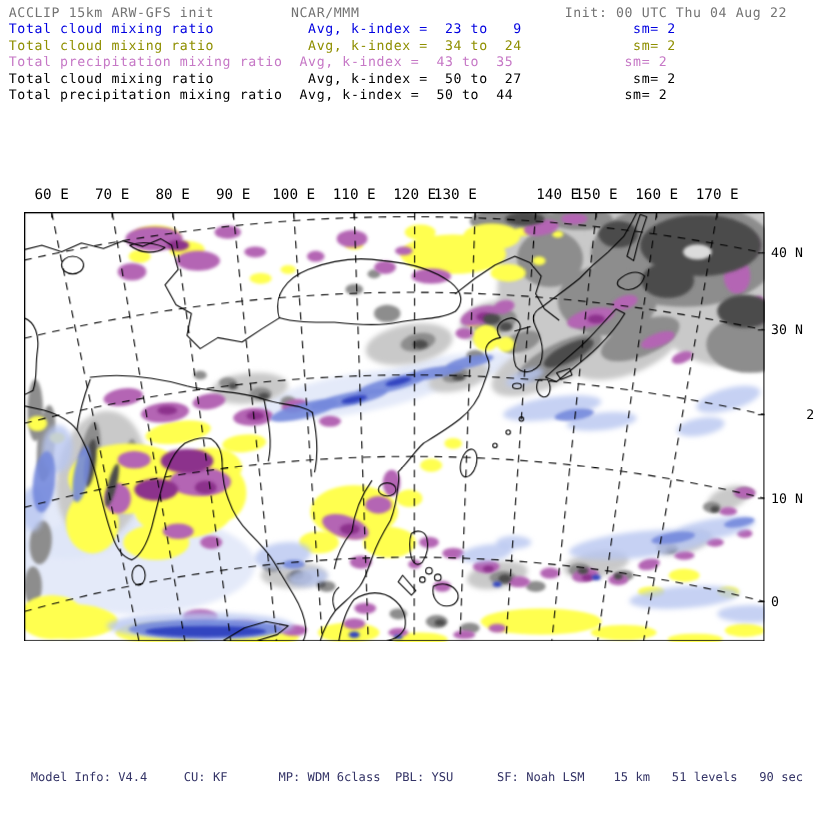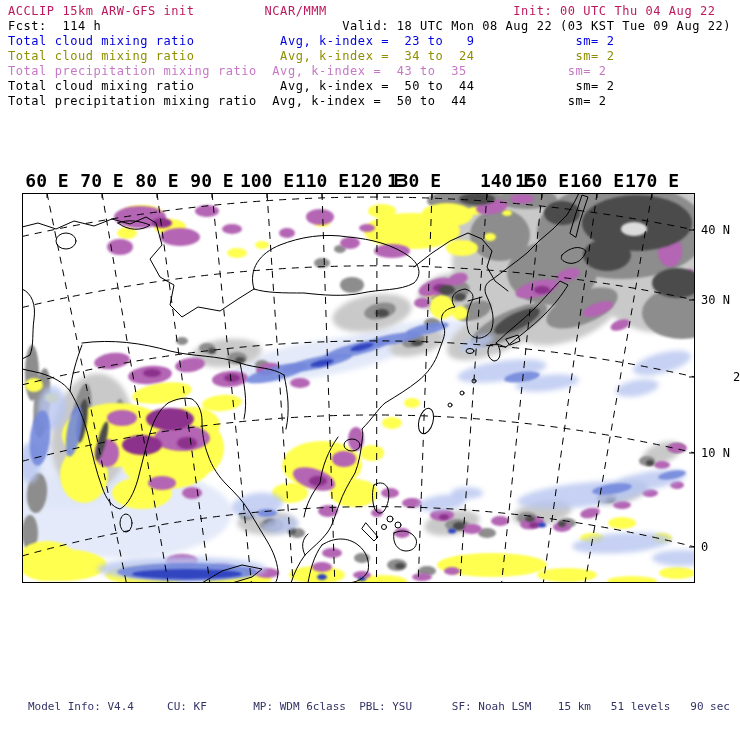--- a/index.html
+++ b/index.html
@@ -1,21 +1,21 @@
 <!DOCTYPE html>
 <html style="--footer-navy: #333366; --field-yellow: #ffff4f; --field-purple: #b465b4; --field-purple-dark: #8c308c; --field-gray-light: #c9c9c9; --field-gray-mid: #8d8d8d; --field-gray-dark: #4c4c4c; --field-gray-eye: #dcdcdc; --field-blue-strong: #3244c0; --field-blue-mid: #7488dc; --field-blue-light: #b8c6f0; --field-blue-wash: #dfe6f8;"><head>
 <meta charset="utf-8">
 <style>
   html,body{margin:0;padding:0;background:#ffffff;}
   .page{position:relative;width:740px;height:740px;background:#ffffff;overflow:hidden;
         font-family:"DejaVu Sans Mono","Liberation Mono",monospace;}
   .hdr{position:absolute;left:8px;top:4px;}
   .hdr-row{white-space:pre;font-size:12px;line-height:15px;letter-spacing:0.55px;}
   .lonlab{position:absolute;top:170px;left:0;width:740px;height:16px;}
-  .lonlab span{position:absolute;transform:translateX(-50%);font-size:18px;color:#000;white-space:pre;font-weight:bold;}
+  .lonlab span{position:absolute;transform:translateX(-50%);font-size:13px;color:#000;white-space:pre;}
   .latlab span{position:absolute;left:701px;transform:translateY(-50%);font-size:12px;color:#000;white-space:pre;}
   .mapwrap{position:absolute;left:22px;top:193px;width:673px;height:390px;}
   .ftr{position:absolute;left:28px;top:700px;}
   .ftr-row{white-space:pre;font-size:11px;line-height:14px;color:var(--footer-navy,#333366);}
   svg{display:block;}
   .g-gl ellipse{fill:var(--field-gray-light);}
   .g-gm ellipse{fill:var(--field-gray-mid);}
   .g-gd ellipse{fill:var(--field-gray-dark);}
   .g-ge ellipse{fill:var(--field-gray-eye);}
   .g-y ellipse{fill:var(--field-yellow);}
@@ -28,26 +28,25 @@
   .coast path,.coast ellipse{fill:none;stroke:#000;stroke-width:1;stroke-linejoin:round;stroke-linecap:round;}
   .grat line,.grat path{fill:none;stroke:#000;stroke-width:1;stroke-dasharray:7 6;}
   .ticks line{stroke:#000;stroke-width:1;}
 </style>
 </head>
 <body>
 
 <div class="page">
 
   <div class="hdr" id="header-block">
-      <div class="hdr-row" style="color: #be185d;">ACCLIP 15km ARW-GFS init         NCAR/MMM                        Init: 00 UTC Thu 04 Aug 22</div>
-      <div class="hdr-row" style="color: rgb(0, 0, 0);">Fcst:  114 h                               Valid: 18 UTC Mon 08 Aug 22 (03 KST Tue 09 Aug 22)</div>
+      <div class="hdr-row" style="color: #737373;">ACCLIP 15km ARW-GFS init         NCAR/MMM                        Init: 00 UTC Thu 04 Aug 22</div>
       <div class="hdr-row" style="color: rgb(0, 0, 224);">Total cloud mixing ratio           Avg, k-index =  23 to   9             sm= 2</div>
       <div class="hdr-row" style="color: rgb(143, 143, 0);">Total cloud mixing ratio           Avg, k-index =  34 to  24             sm= 2</div>
       <div class="hdr-row" style="color: rgb(198, 120, 198);">Total precipitation mixing ratio  Avg, k-index =  43 to  35             sm= 2</div>
-      <div class="hdr-row" style="color: rgb(0, 0, 0);">Total cloud mixing ratio           Avg, k-index =  50 to  44             sm= 2</div>
+      <div class="hdr-row" style="color: rgb(0, 0, 0);">Total cloud mixing ratio           Avg, k-index =  50 to  27             sm= 2</div>
       <div class="hdr-row" style="color: rgb(0, 0, 0);">Total precipitation mixing ratio  Avg, k-index =  50 to  44             sm= 2</div>
     </div>
 
   <div class="lonlab" id="lon-labels">
       <span style="left: 47px;">60 E</span>
       <span style="left: 102px;">70 E</span>
       <span style="left: 157px;">80 E</span>
       <span style="left: 212px;">90 E</span>
       <span style="left: 267px;">100 E</span>
       <span style="left: 322px;">110 E</span>

